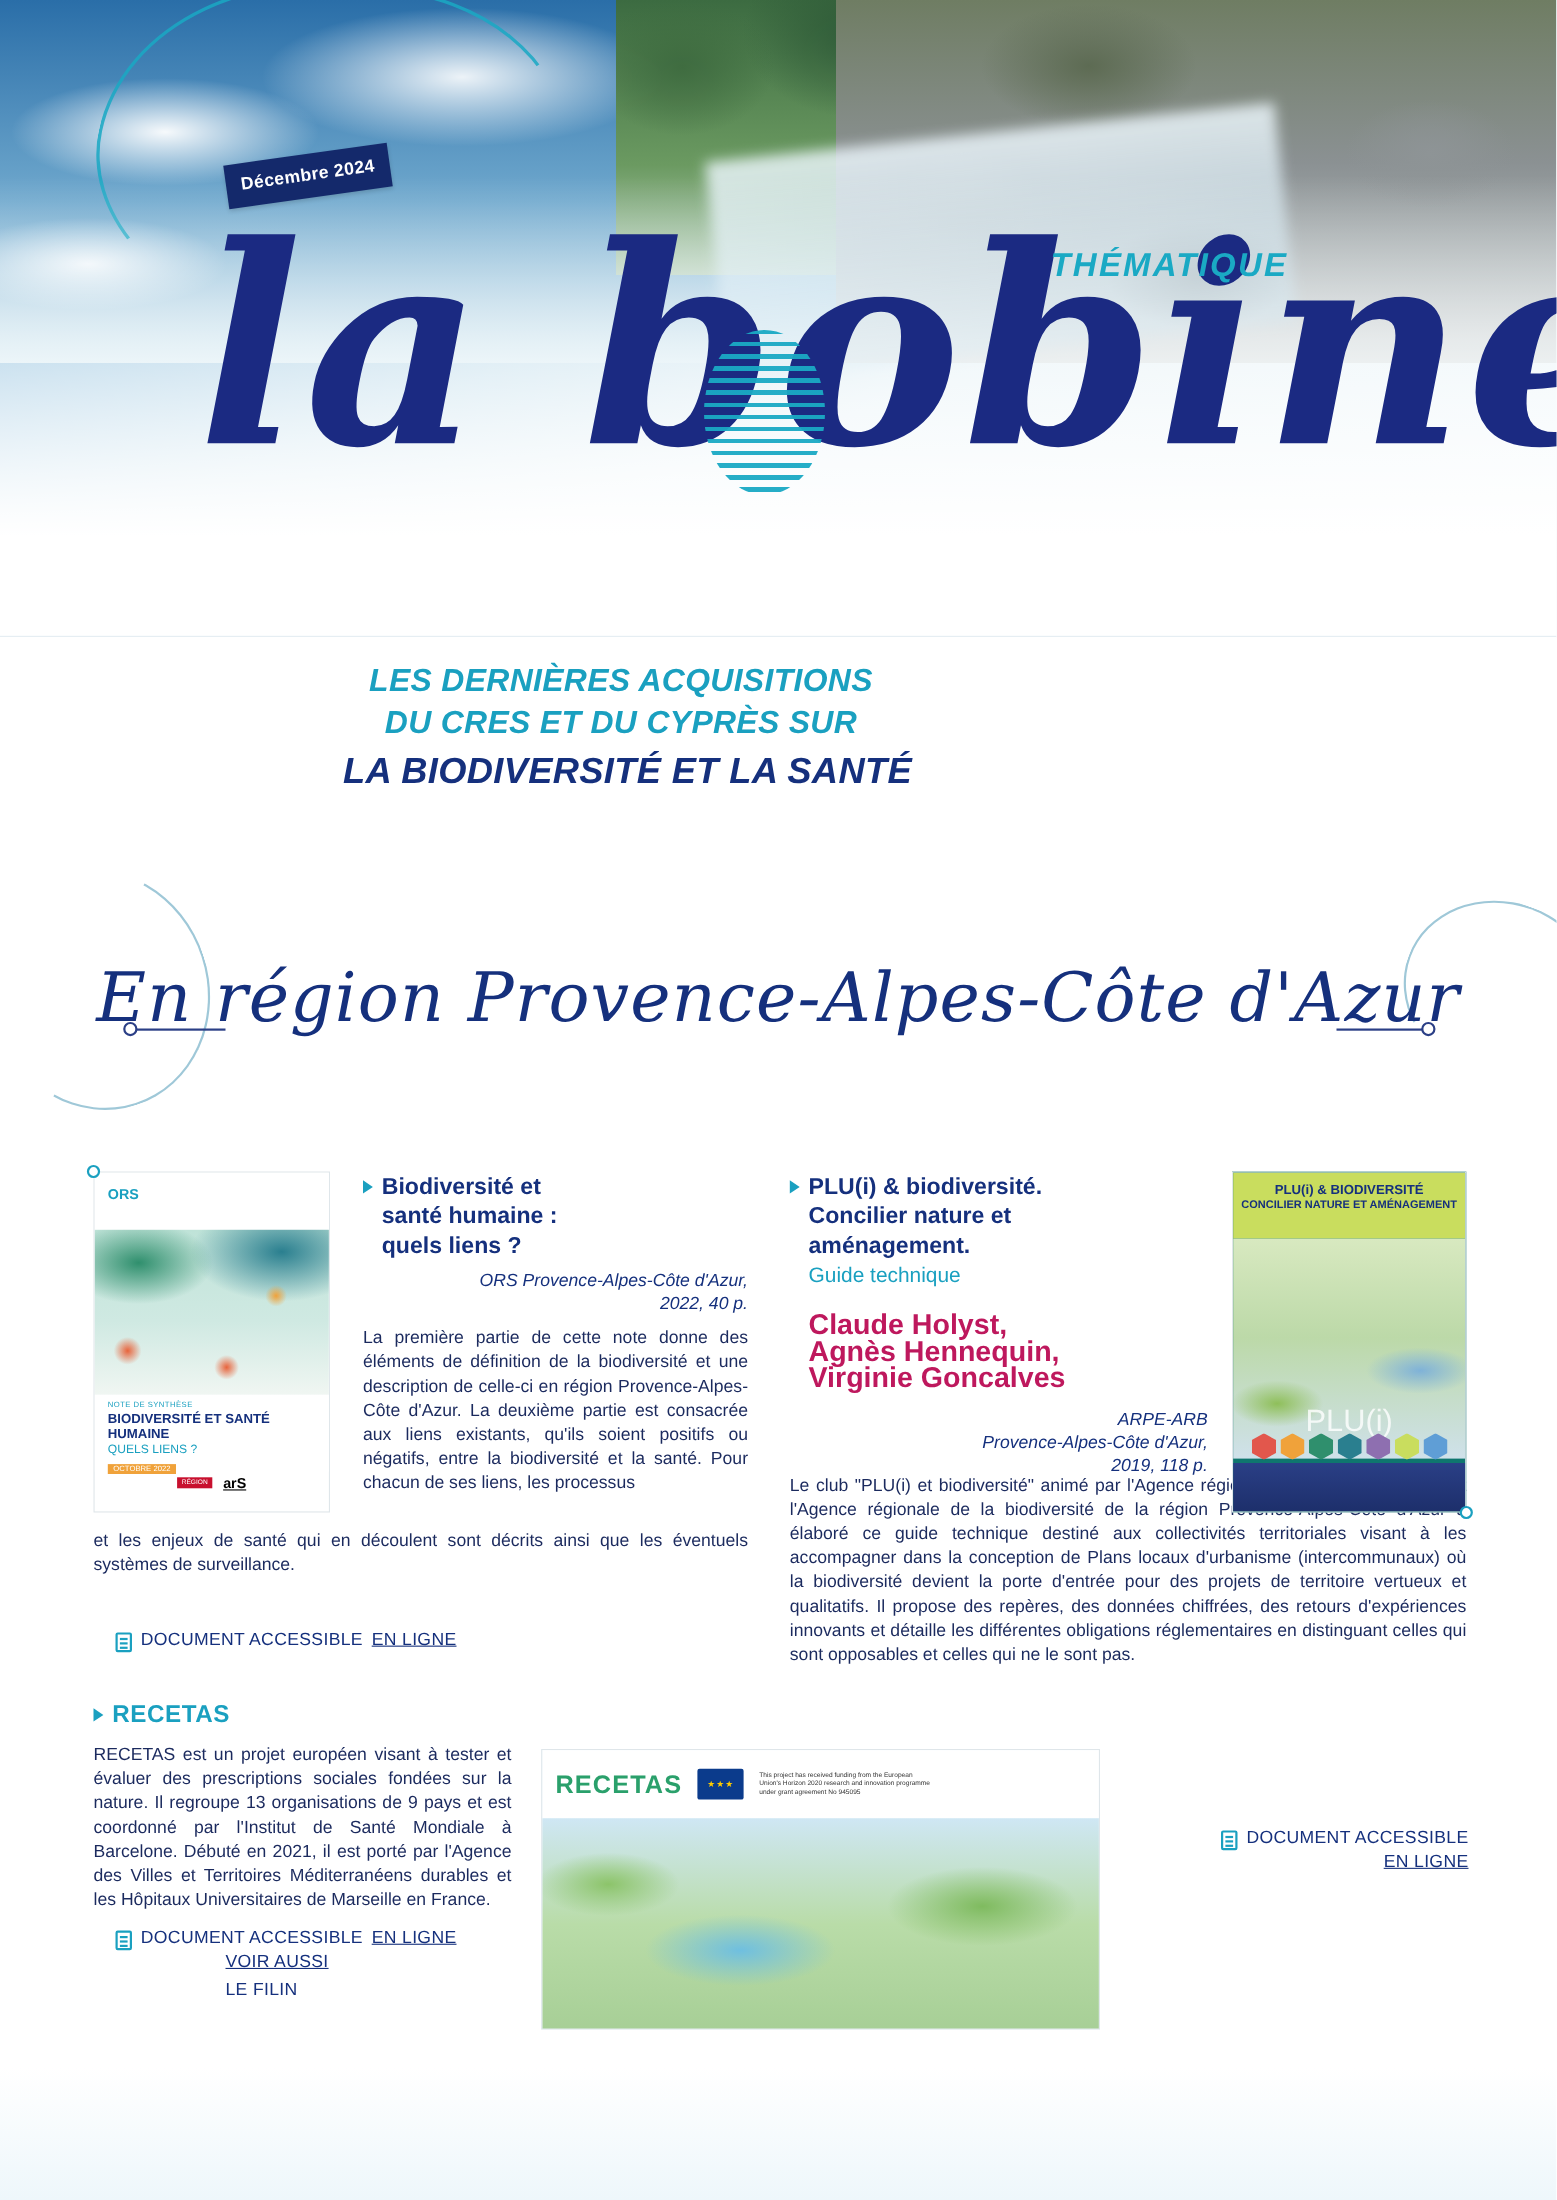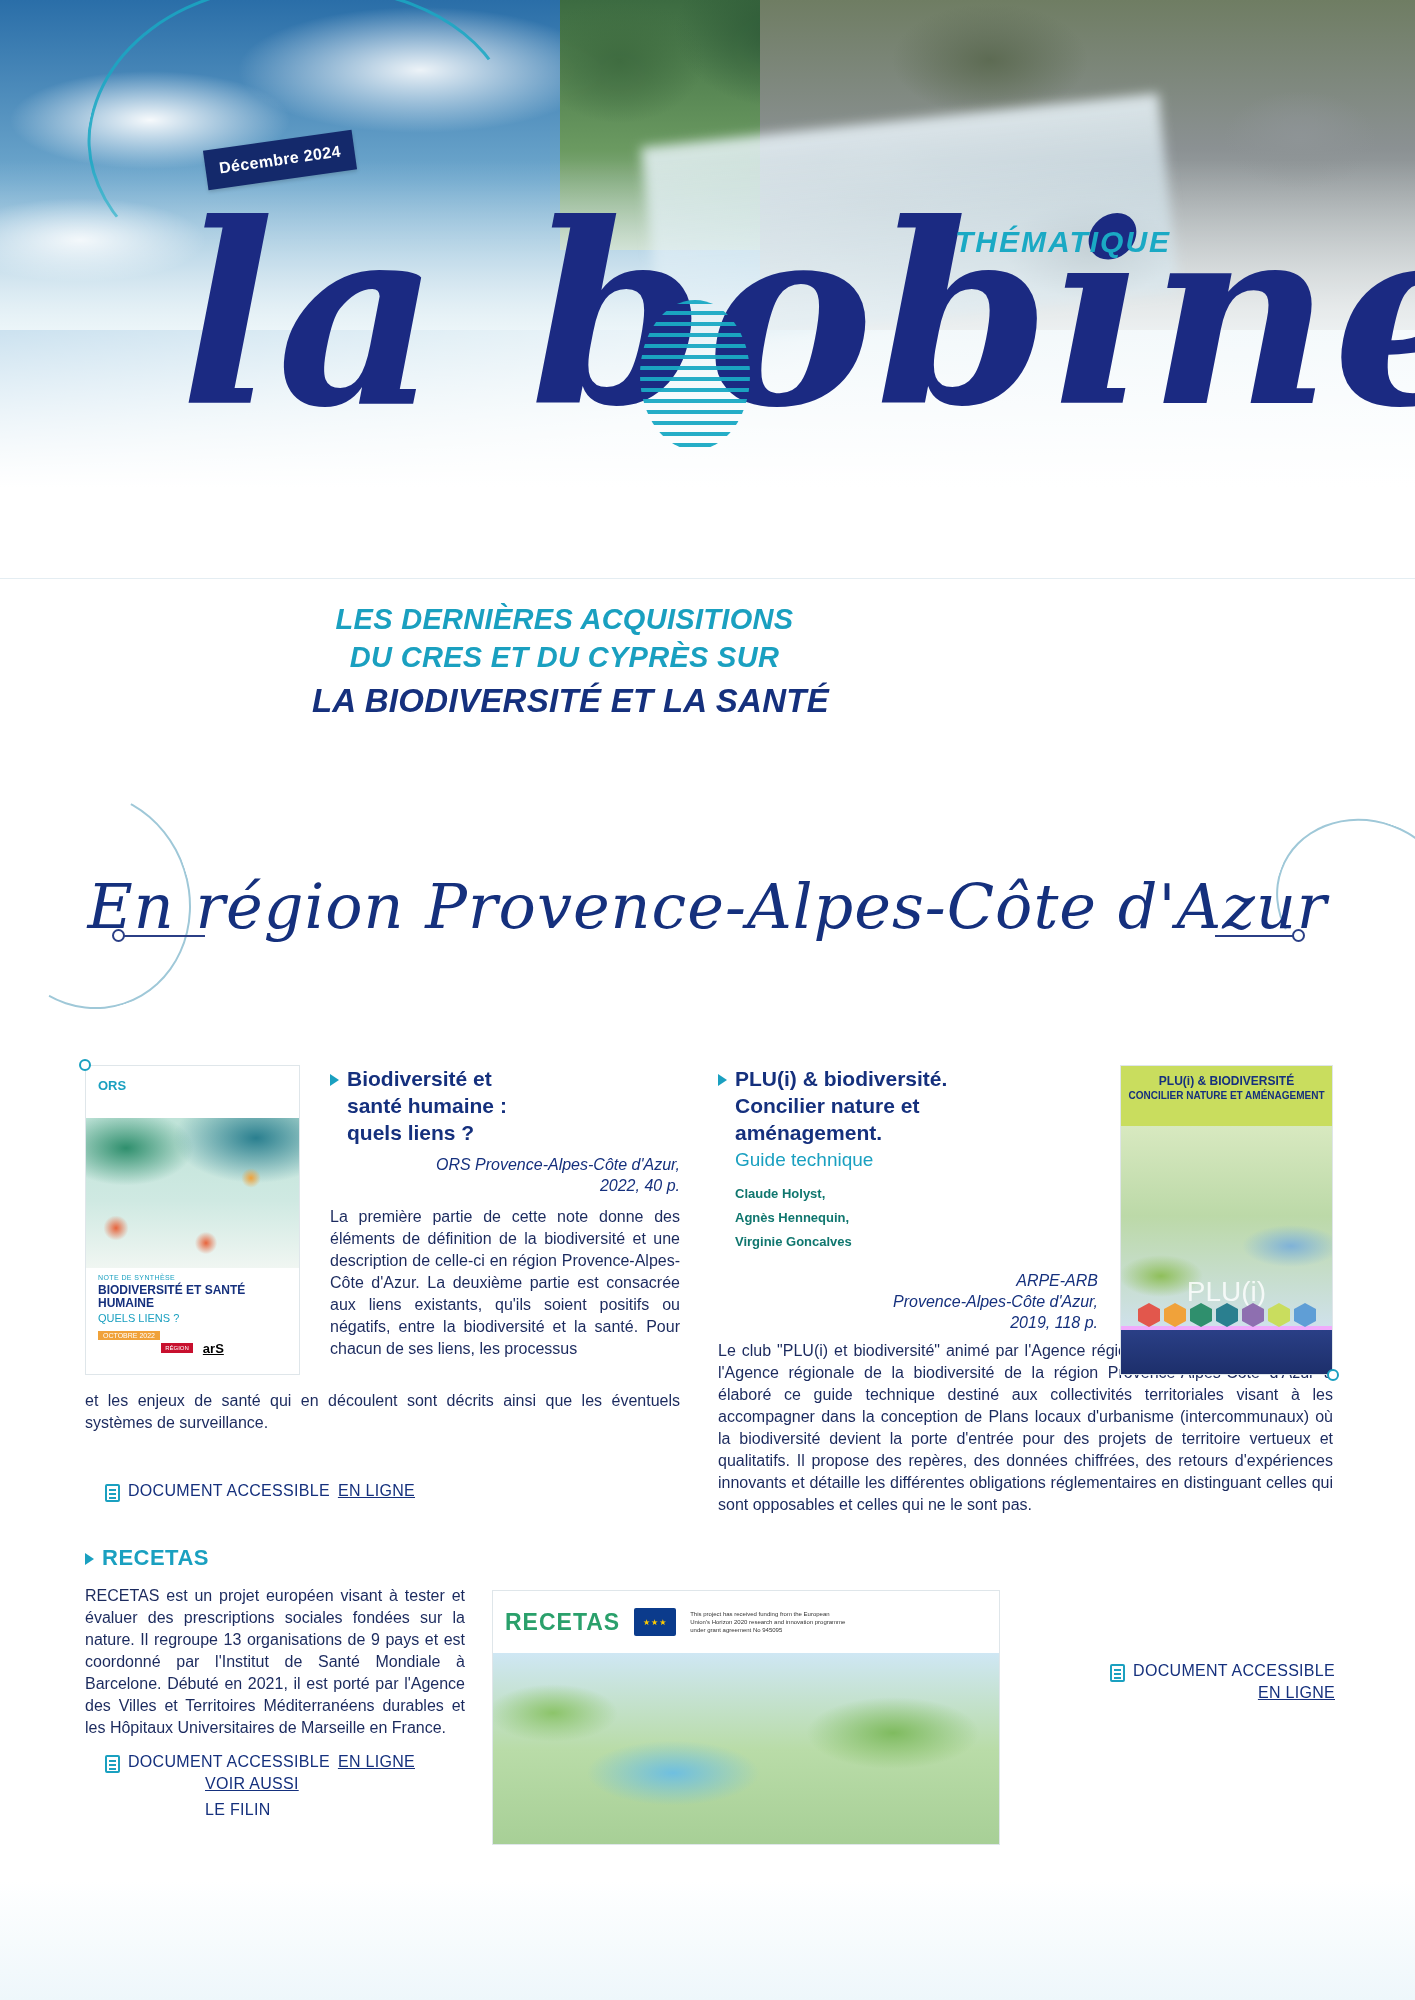--- a/index.html
+++ b/index.html
@@ -175,21 +175,21 @@
   .cover-ors .foot {
     position:absolute; left:0; bottom:6px; width:100%; height:40px;
     display:flex; align-items:center; justify-content:center; gap:10px;
     font-size:9px; color:#444;
   }
   .chip-region { background:#c8102e; color:#fff; padding:2px 4px; font-size:6px; }
   .chip-ars { color:#000000; font-weight:bold; font-size:13px;text-decoration:underline; }
 
   .cover-plu {
     position:absolute; left:1120px; top:1065px; width:213px; height:310px;
-    border:1px solid #dfe6ea; overflow:hidden; background:#f0abfc;
+    border:1px solid #dfe6ea; overflow:hidden; background:#0f766e;
   }
   .cover-plu .hdr {
     position:absolute; left:0; top:0; width:100%; height:60px;
     background:#c9dd5e; padding:8px 6px; text-align:center;
   }
   .cover-plu .hdr .a { font-size:12px; font-weight:bold; color:#15307d; }
   .cover-plu .hdr .b { font-size:10px; font-weight:bold; color:#15307d; margin-top:2px; }
   .cover-plu .guide {
     position:absolute; right:18px; top:66px; background:#e2574c; color:#fff;
     font-size:6px; padding:2px 6px;
@@ -247,21 +247,21 @@
   
   .bullet {
     display:inline-block; width:0; height:0; vertical-align:middle;
     border-left:9px solid #1aa0c0; border-top:6px solid transparent; border-bottom:6px solid transparent;
     margin-right:8px;
   }
   .art-title {
     font-size:21px; font-weight:bold; color:#15307d; line-height:27px;
   }
   .art-sub { font-size:19px; color:#1aa0c0; line-height:25px; margin-top:1px; }
-  .art-authors { font-size:13px; font-weight:bold; color:#0f766e; line-height:24px; margin-top:10px; }
+  .art-authors { font-size:26px; font-weight:bold; color:#be185d; line-height:24px; margin-top:20px; }
   .art-ref {
     font-size:16px; font-style:italic; color:#15307d; line-height:21px; text-align:right; margin-top:8px;
   }
   .art-body {
     font-size:16px; color:#1b2a5e; line-height:22px; text-align:justify; margin-top:10px;
   }
   .doc-line {
     margin-top:14px; font-size:16px; color:#15307d; letter-spacing:.3px;
     display:flex; align-items:flex-start; gap:8px;
   }

